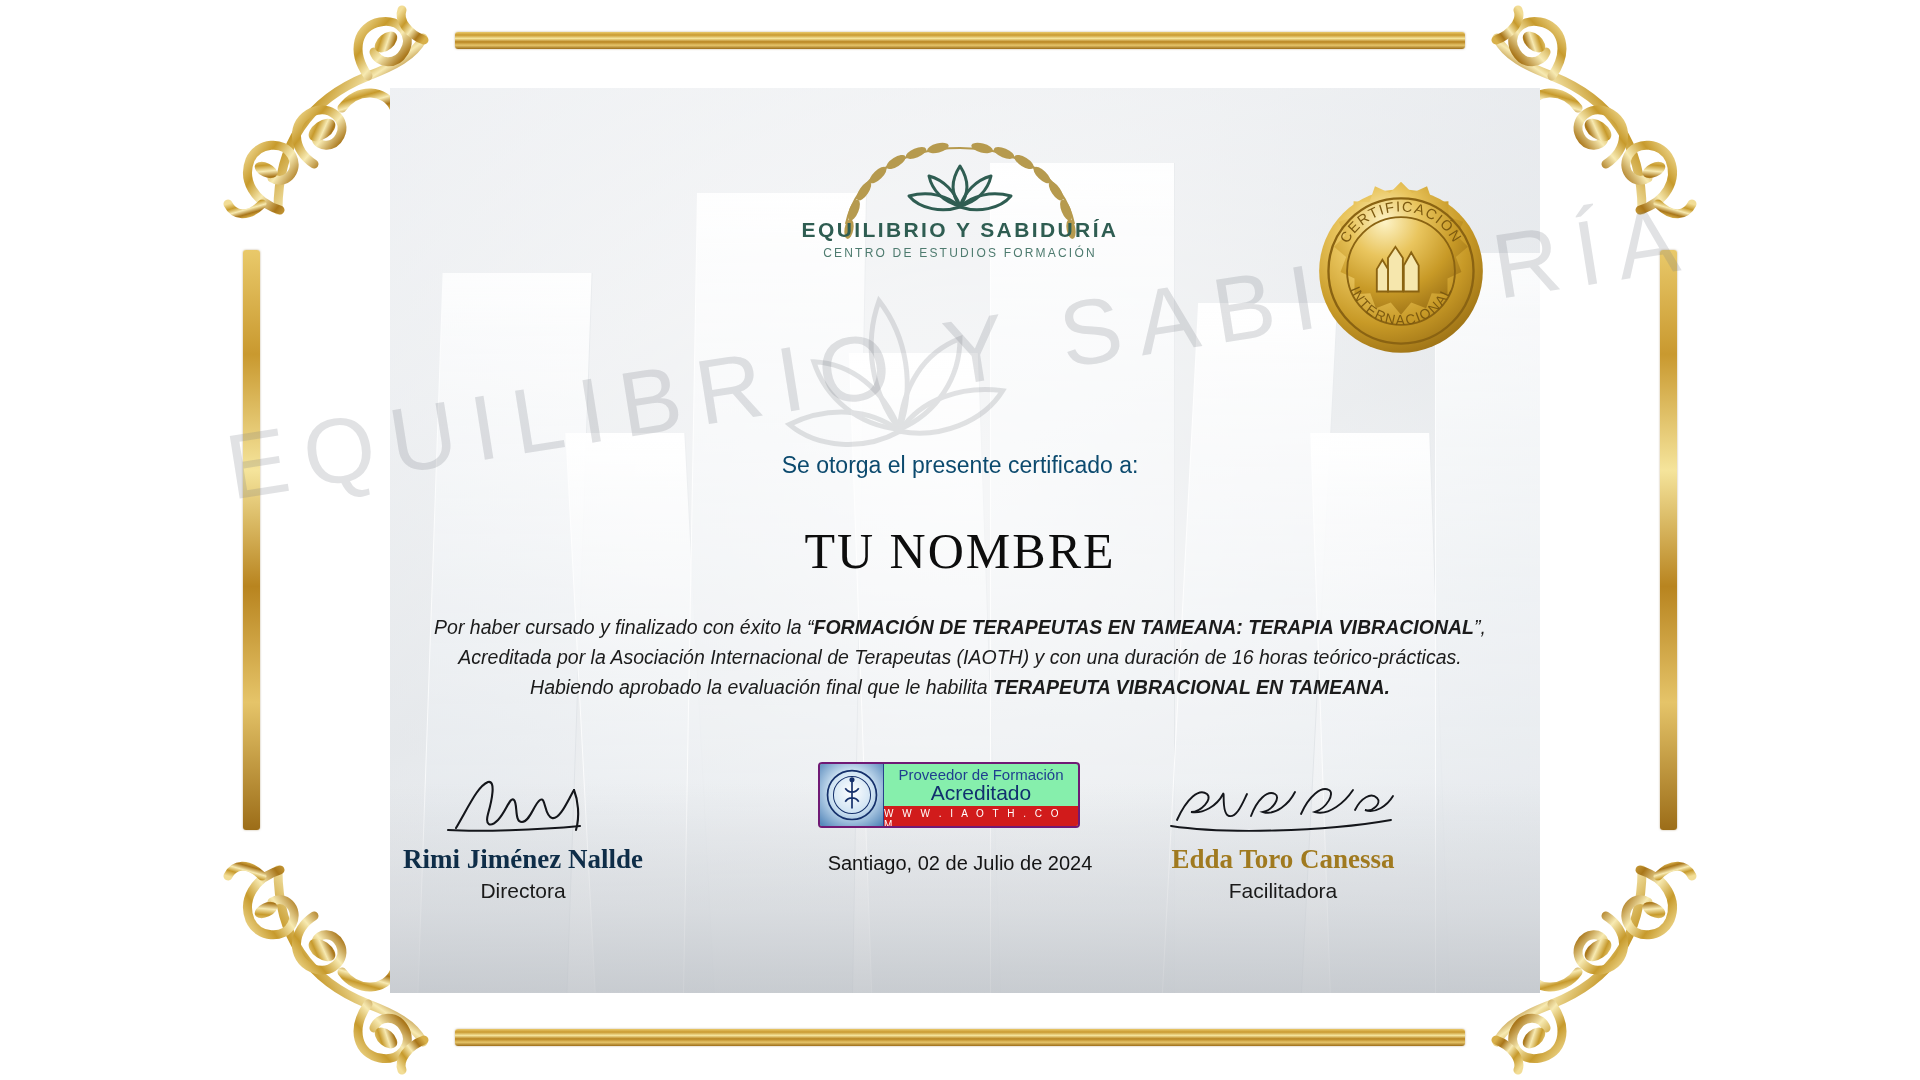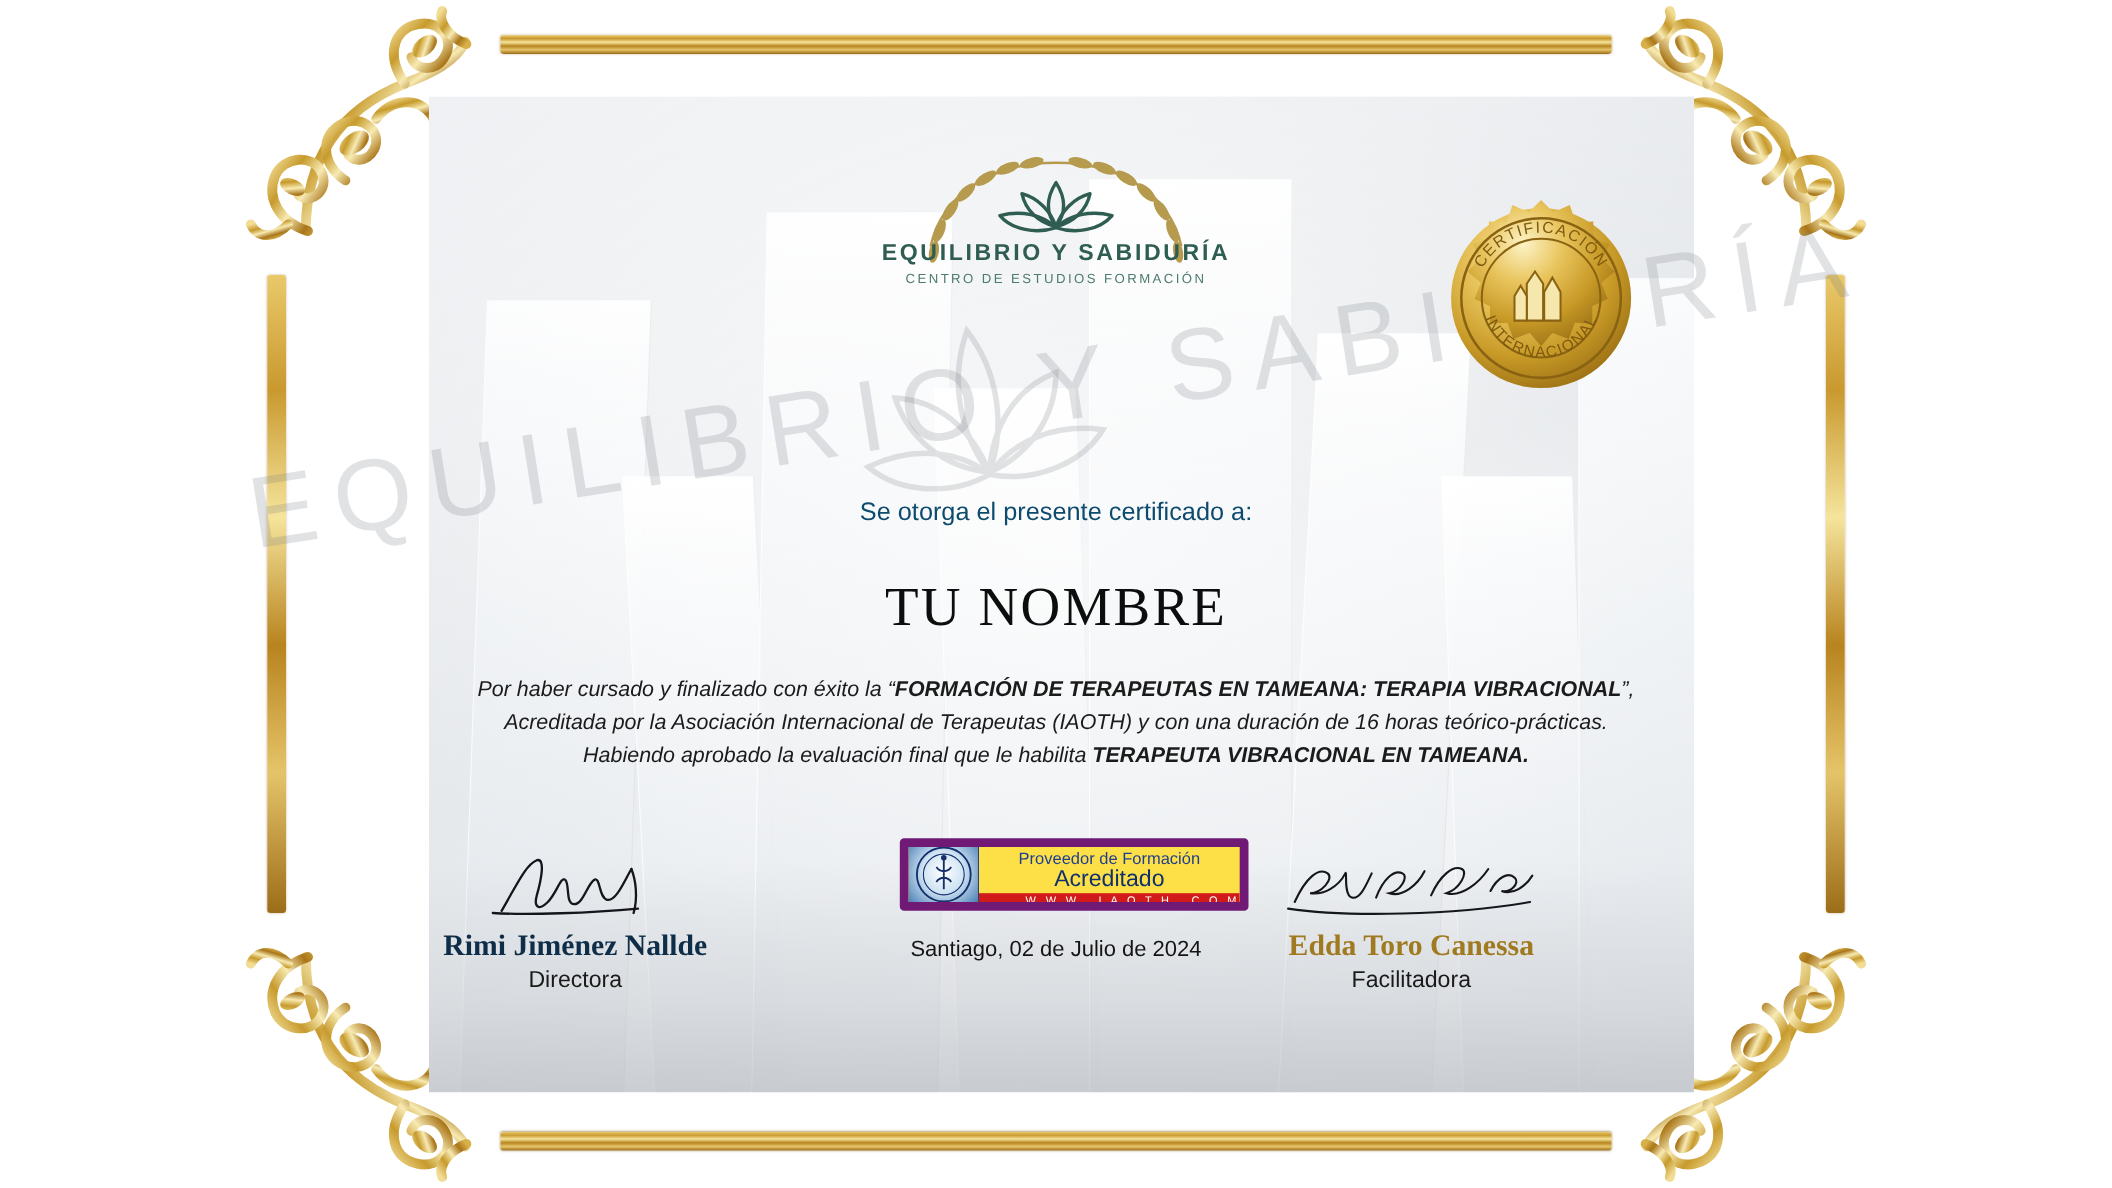--- a/index.html
+++ b/index.html
@@ -184,23 +184,23 @@
   .sig-role {
     font-size: 21px;
     color: #1a1a1a;
     margin-top: 4px;
   }
 
   
   .iaoth {
     position: absolute;
     left: 818px; top: 762px;
-    width: 317px; height: 66px;
-    background: #fde047;
-    border: 8px solid #701a75;
+    width: 262px; height: 66px;
+    background: #86efac;
+    border: 2px solid #701a75;
     border-radius: 4px;
     overflow: hidden;
     display: flex;
   }
   .iaoth .emblem {
     width: 64px; height: 100%;
     background: radial-gradient(circle at 50% 45%, #ffffff 0%, #cfe3f3 45%, #4a7fb5 100%);
     border-right: 1px solid #27408a;
     display: flex; align-items: center; justify-content: center;
     color: #15306b;
@@ -212,21 +212,21 @@
   }
   .iaoth .t2 {
     font-size: 21px; color: #11306e; text-align: center; line-height: 1.05;
   }
   .iaoth .t3 {
     margin-top: 2px;
     background: #d11b1b;
     color: #ffffff;
     font-size: 10px;
     letter-spacing: 3px;
-    text-align: right;
+    text-align: left;
     padding: 2px 0 3px;
   }
 
   .place-date {
     position: absolute;
     left: 760px; width: 400px; top: 852px;
     text-align: center;
     font-size: 20px;
     color: #141414;
   }

